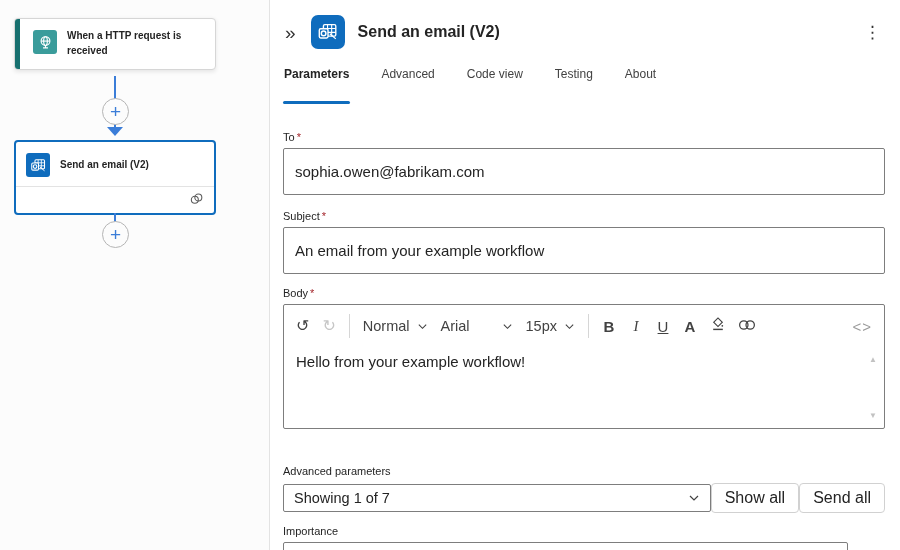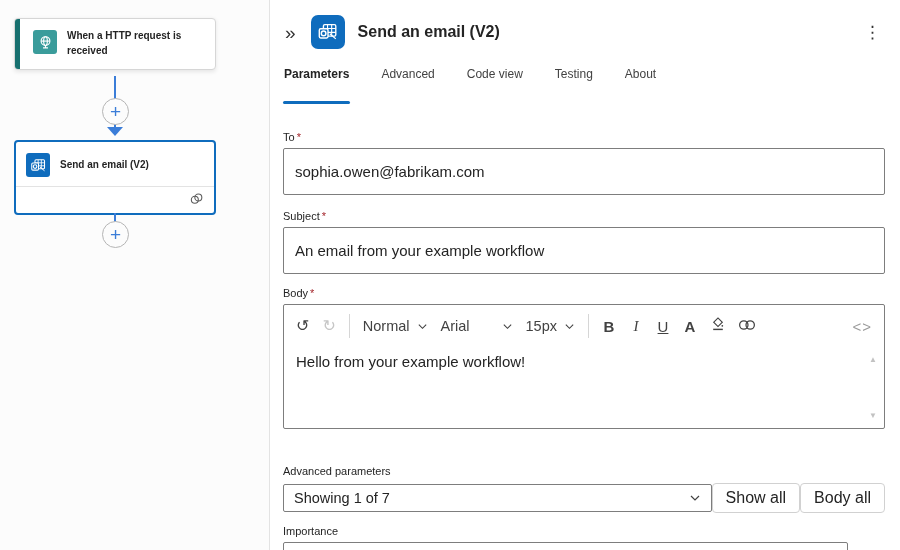--- a/index.html
+++ b/index.html
@@ -266,21 +266,21 @@
   <div class="f-advanced">
     <div class="field-label">Advanced parameters</div>
     <div class="adv-row">
       <div class="adv-dropdown">
         <span>Showing 1 of 7</span>
         <svg class="chev-right" width="12" height="12" viewBox="0 0 12 12">
             <path d="M2 4l4 4 4-4" fill="none" stroke="#424242" stroke-width="1.2"></path>
           </svg>
       </div>
       <button class="btn">Show all</button>
-      <button class="btn">Body all</button>
+      <button class="btn">Send all</button>
     </div>
   </div>
 
   <div class="f-importance">
     <div class="field-label">Importance</div>
     <div class="imp-row">
       <div class="imp-dropdown">
         <span>Normal</span>
         <svg class="chev-right" width="12" height="12" viewBox="0 0 12 12">
             <path d="M2 4l4 4 4-4" fill="none" stroke="#424242" stroke-width="1.2"></path>

